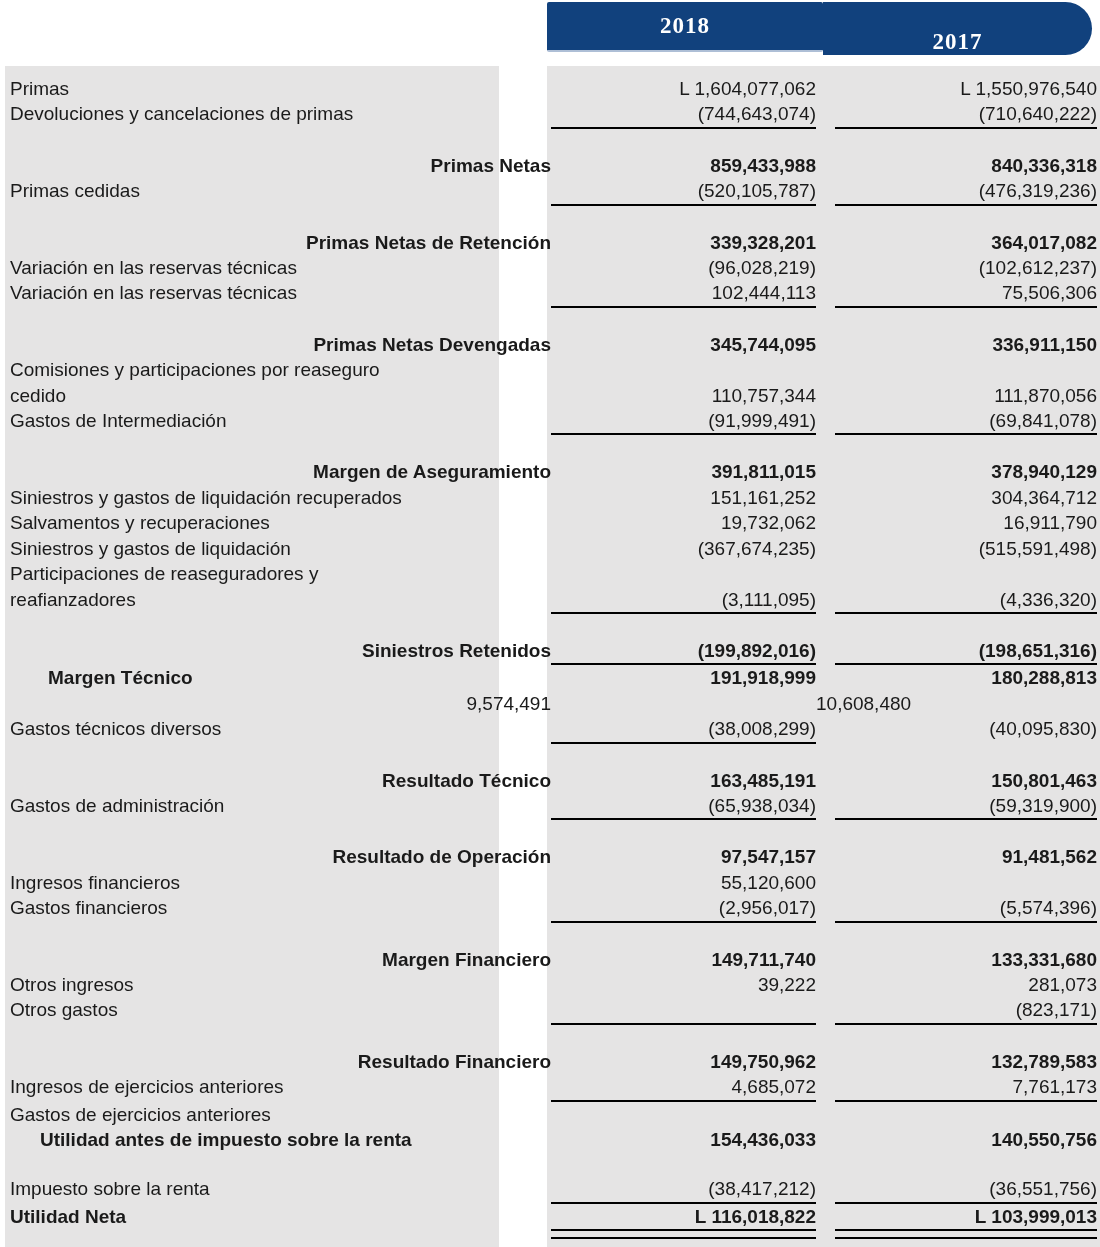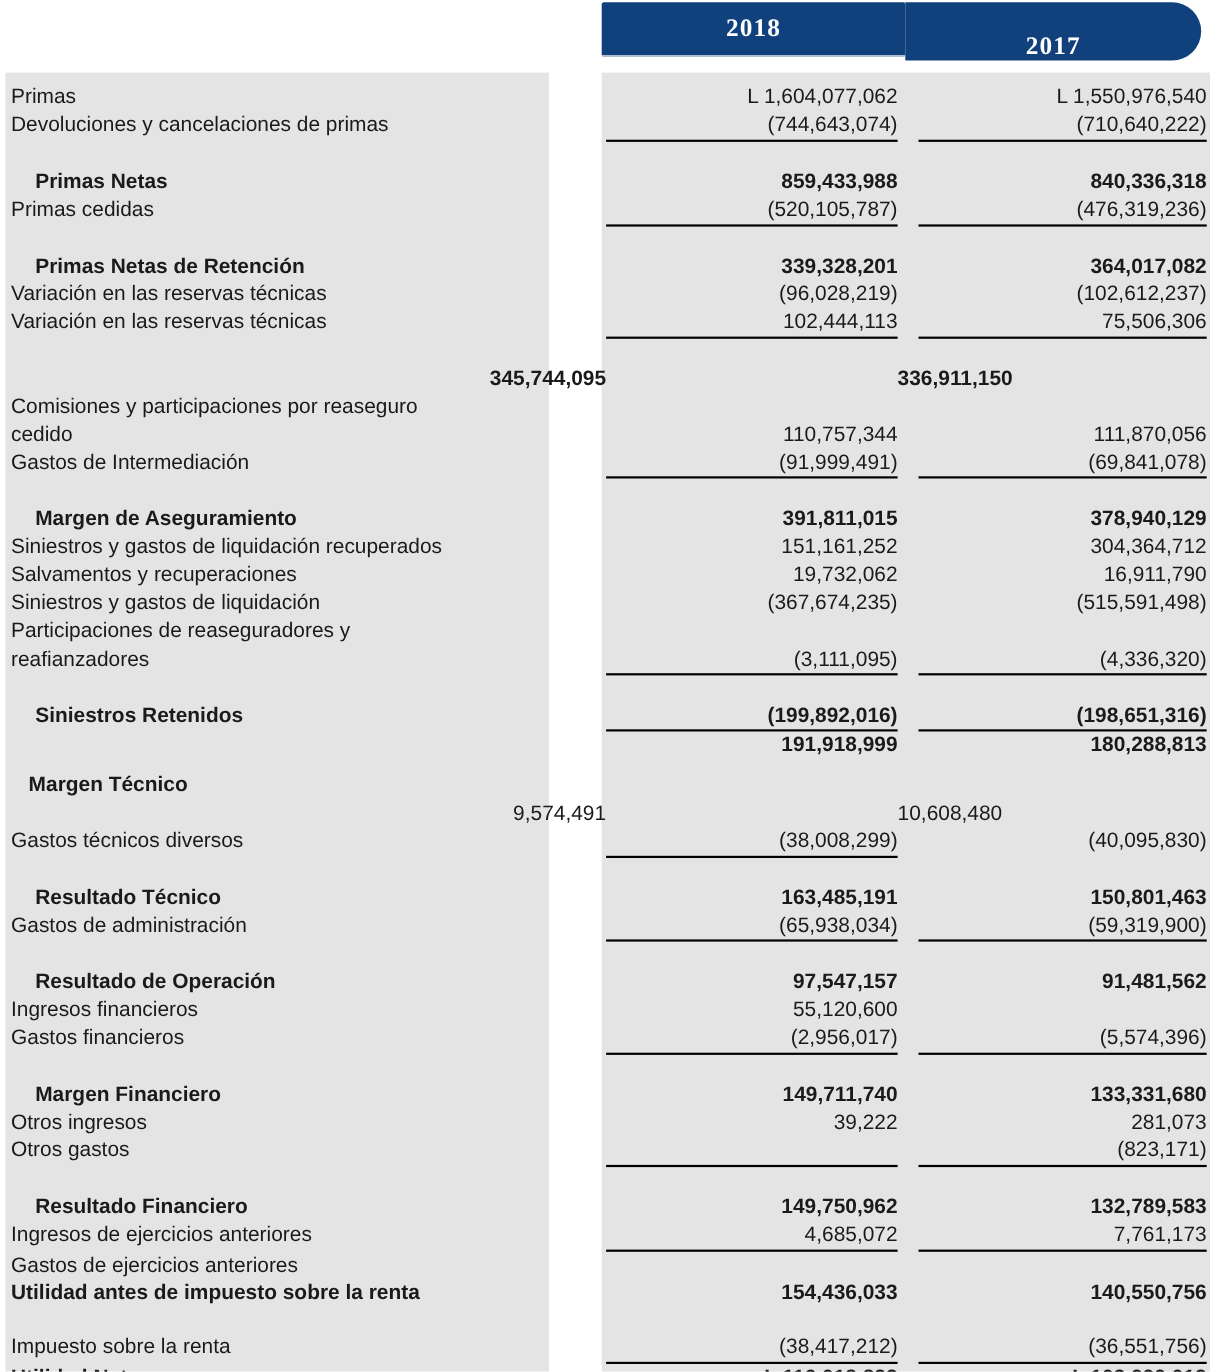--- a/index.html
+++ b/index.html
@@ -26,23 +26,23 @@
 
   
   #rows{position:absolute;left:0;top:76px;width:969px;}
   .row{
     display:grid;grid-template-columns:551px 265px 19px 262px;
     font-size:19px;line-height:25.4px;
   }
   .row.gap{margin-top:24px;}
   .row.b{font-weight:bold;}
   .cell-label{padding-left:10px;white-space:nowrap;}
-  .row.ind1 .cell-label{padding-left:10px;}
-  .row.ind2 .cell-label{padding-left:32px;}
-  .row.ind3 .cell-label{padding-left:26px;margin-top:36px;}
+  .row.ind1 .cell-label{padding-left:40px;}
+  .row.ind2 .cell-label{padding-left:32px;text-align:right;}
+  .row.ind3 .cell-label{padding-left:48px;}
   .v{text-align:right;white-space:nowrap;}
   .v.u{border-bottom:2px solid #000000;}
   
   .rules-row{
     display:grid;grid-template-columns:551px 265px 19px 262px;
     margin-top:6px;
   }
   .rules-row .rl{border-top:2px solid #000000;height:2px;}
 </style>
 </head>
@@ -95,20 +95,21 @@
       <div class=""></div>
       <div class="v">(102,612,237)</div>
     </div>
     <div class="row">
       <div class="cell-label">Variación en las reservas técnicas</div>
       <div class="v u">102,444,113</div>
       <div class=""></div>
       <div class="v u">75,506,306</div>
     </div>
     <div class="row gap b ind2">
+      <div class="cell-label">Primas Netas Devengadas</div>
       <div class="v">345,744,095</div>
       <div class=""></div>
       <div class="v">336,911,150</div>
     </div>
     <div class="row">
       <div class="cell-label">Comisiones y participaciones por reaseguro</div>
       <div class="v"></div>
       <div class=""></div>
       <div class="v"></div>
     </div>

